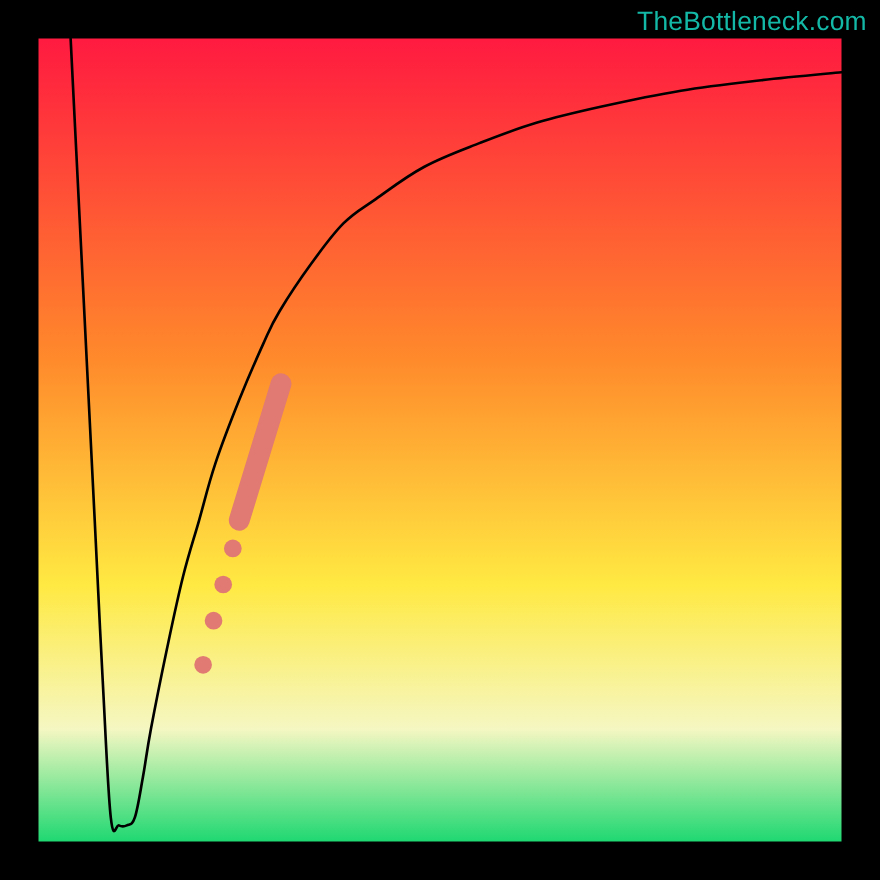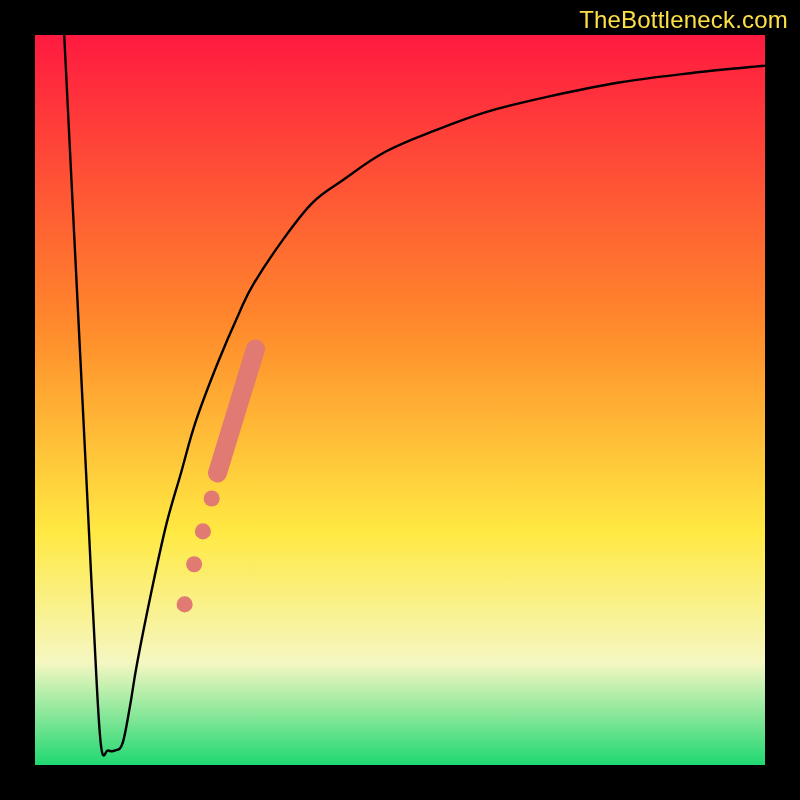--- a/index.html
+++ b/index.html
@@ -17,21 +17,21 @@
     width: 800px;
     height: 800px;
   }
   .watermark {
     position: absolute;
     top: 6px;
     right: 12px;
     font-family: Arial, Helvetica, sans-serif;
     font-size: 24px;
     font-weight: 500;
-    color: #fde047;
+    color: #14b8a6;
     letter-spacing: 0.2px;
     user-select: none;
   }
 </style>
 </head>
 <body>
 
 <svg class="frame" viewBox="0 0 800 800" xmlns="http://www.w3.org/2000/svg">
   <defs>
     <linearGradient id="bg-grad" x1="0" y1="0" x2="0" y2="1">

